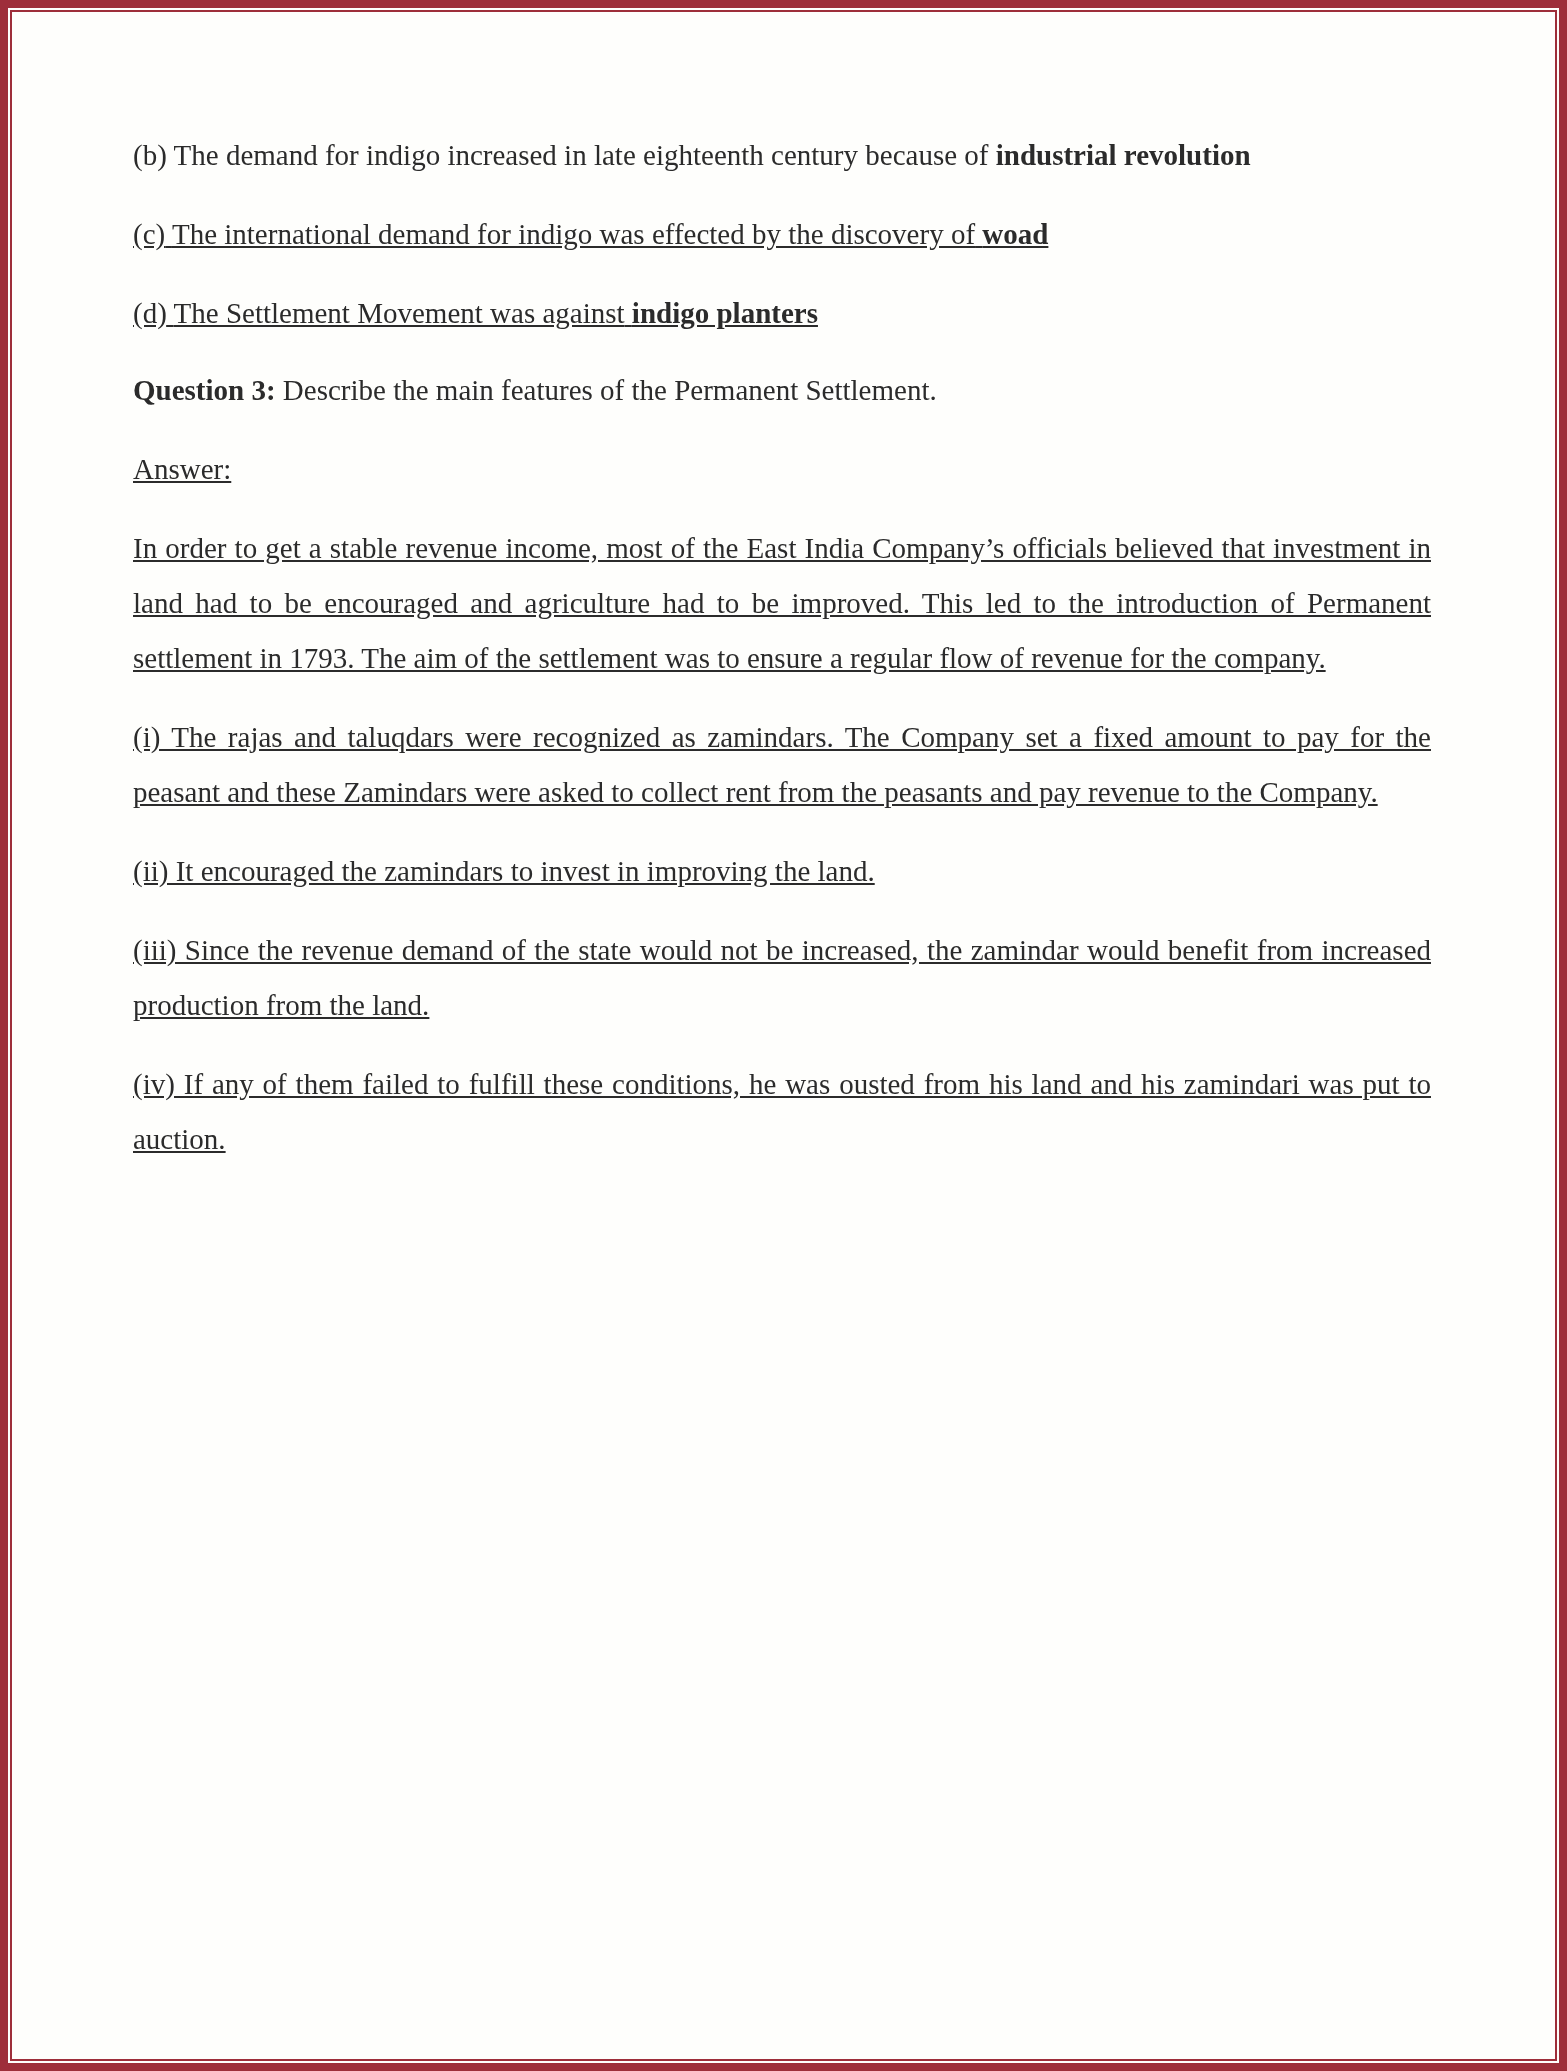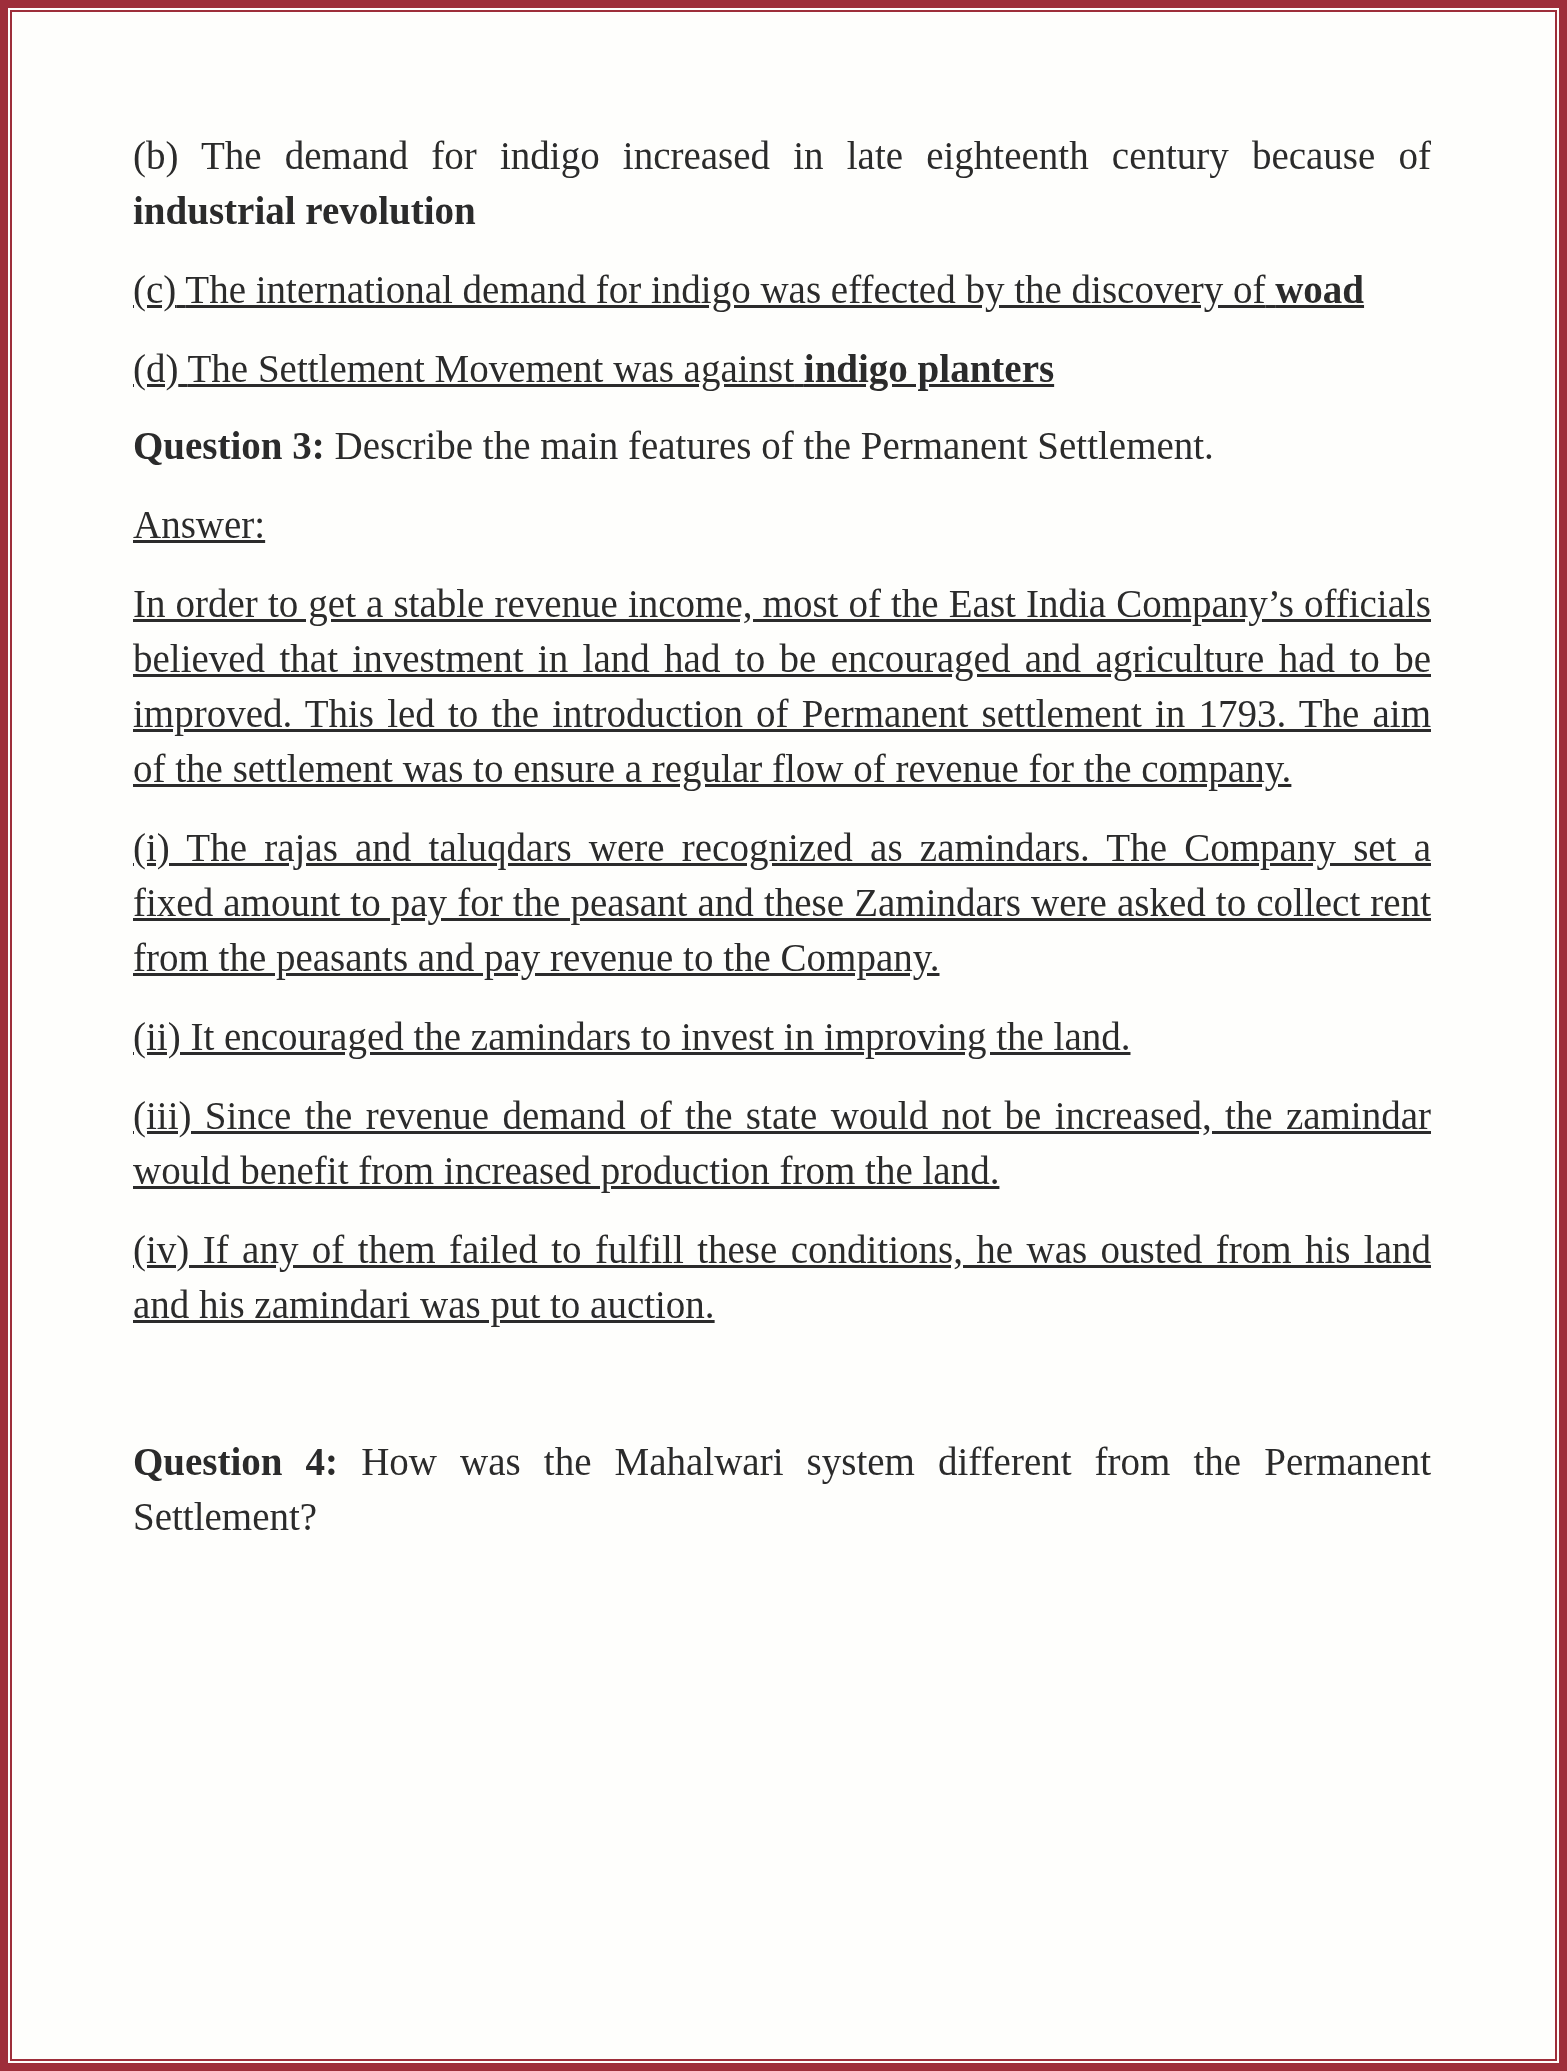--- a/index.html
+++ b/index.html
@@ -20,21 +20,21 @@
   .inner-border {
     position: absolute; left: 10px; top: 10px;
     width: 1547px; height: 2051px;
     box-sizing: border-box;
     border: 2px solid #9e2e3a;
   }
   .page {
     position: absolute;
     left: 133px; top: 128px;
     width: 1298px;
-    font-size: 39px;
+    font-size: 29px;
     line-height: 55px;
     text-align: justify;
   }
   .page p { margin: 0; }
   .gap-s { margin-top: 24px !important; text-decoration: underline; }
   b, .bold { font-weight: bold; }
   .heading {
     text-align: center;
     font-weight: bold;
     margin-top: 78px !important;
@@ -77,18 +77,14 @@
   <p class="gap-s">Answer:</p>
 
   <p class="gap-s">In order to get a stable revenue income, most of the East India Company’s officials believed that investment in land had to be encouraged and agriculture had to be improved. This led to the introduction of Permanent settlement in 1793. The aim of the settlement was to ensure a regular flow of revenue for the company.</p>
 
 
   <p class="gap-s">(i) The rajas and taluqdars were recognized as zamindars. The Company set a fixed amount to pay for the peasant and these Zamindars were asked to collect rent from the peasants and pay revenue to the Company.</p>
   <p class="gap-s">(ii) It encouraged the zamindars to invest in improving the land.</p>
   <p class="gap-s">(iii) Since the revenue demand of the state would not be increased, the zamindar would benefit from increased production from the land.</p>
   <p class="gap-s">(iv) If any of them failed to fulfill these conditions, he was ousted from his land and his zamindari was put to auction.</p>
 
-  <p class="q4">
-    <b>Question 4:</b>
-    <span>How was the Mahalwari system different from the Permanent Settlement?</span>
-  </p>
 
 </div>
 
 </body></html>

